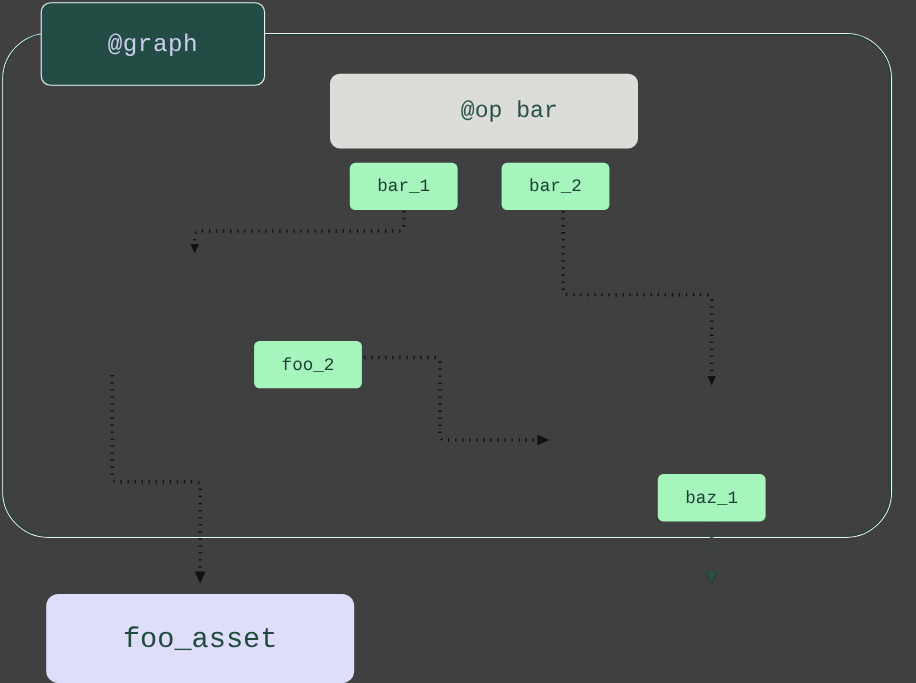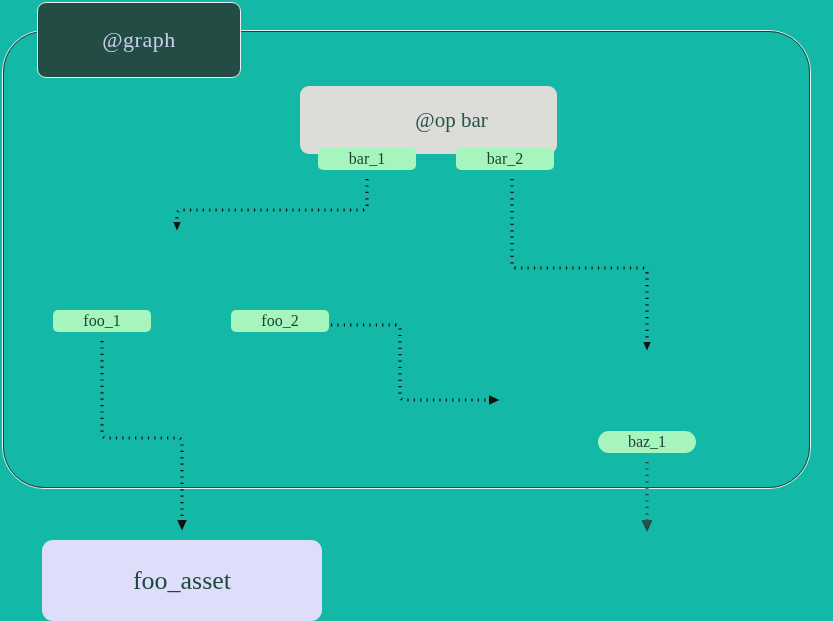--- a/index.html
+++ b/index.html
@@ -4,23 +4,23 @@
 <style>
   html, body {
     margin: 0;
     padding: 0;
     background: #4d6a70;
   }
   #canvas {
     position: relative;
     width: 833px;
     height: 621px;
-    background: #14b8a6;
+    background: #404040;
     overflow: hidden;
-    font-family: Liberation Serif, serif;
+    font-family: Liberation Mono, monospace;
   }
   svg.edges {
     position: absolute;
     left: 0; top: 0;
     width: 833px;
     height: 621px;
     pointer-events: none;
   }
   .subgraph-border {
     position: absolute;
@@ -76,21 +76,21 @@
   .port {
     position: absolute;
     background: #a6f5bd;
     border-radius: 5px;
     box-sizing: border-box;
     display: flex;
     align-items: center;
     justify-content: center;
     color: #1d3f36;
     font-size: 16px;
-    height: 22px;
+    height: 43px;
   }
   .asset-box {
     position: absolute;
     background: #dedefa;
     border-radius: 11px;
     box-sizing: border-box;
     display: flex;
     align-items: center;
     justify-content: center;
     color: #204a40;
@@ -136,38 +136,35 @@
 
     <g>
       <path d="M647,462 L647,527" fill="none" stroke="#1f443c" stroke-width="3.2" stroke-dasharray="1.2 5.2" stroke-linecap="butt" marker-end="url(#arrow-hollow)"></path>
     </g>
   </svg>
 
   <div class="graph-label">
     <span>@graph</span>
   </div>
 
-  <div class="op-box" style="left:300px; top:86px; width:257px; height:68px;padding-left:46px;">
+  <div class="op-box" style="left:300px; top:67px; width:280px; height:68px;padding-left:46px;">
     <span class="op-label">@op bar</span>
   </div>
   <div class="port" style="left:318px; top:148px; width:98px;">
     <span>bar_1</span>
   </div>
   <div class="port" style="left:456px; top:148px; width:98px;">
     <span>bar_2</span>
   </div>
 
-  <div class="port" style="left:53px; top:310px; width:98px;">
-    <span>foo_1</span>
-  </div>
   <div class="port" style="left:199px; top:310px; width:98px;margin-left:32px;">
     <span>foo_2</span>
   </div>
 
-  <div class="port" style="left:598px; top:431px; width:98px;border-radius:11px;">
+  <div class="port" style="left:598px; top:431px; width:98px;">
     <span>baz_1</span>
   </div>
 
   <div class="asset-box" style="left:42px; top:540px; width:280px; height:81px;">
     <span>foo_asset</span>
   </div>
 
 </div>
 
 </body></html>

